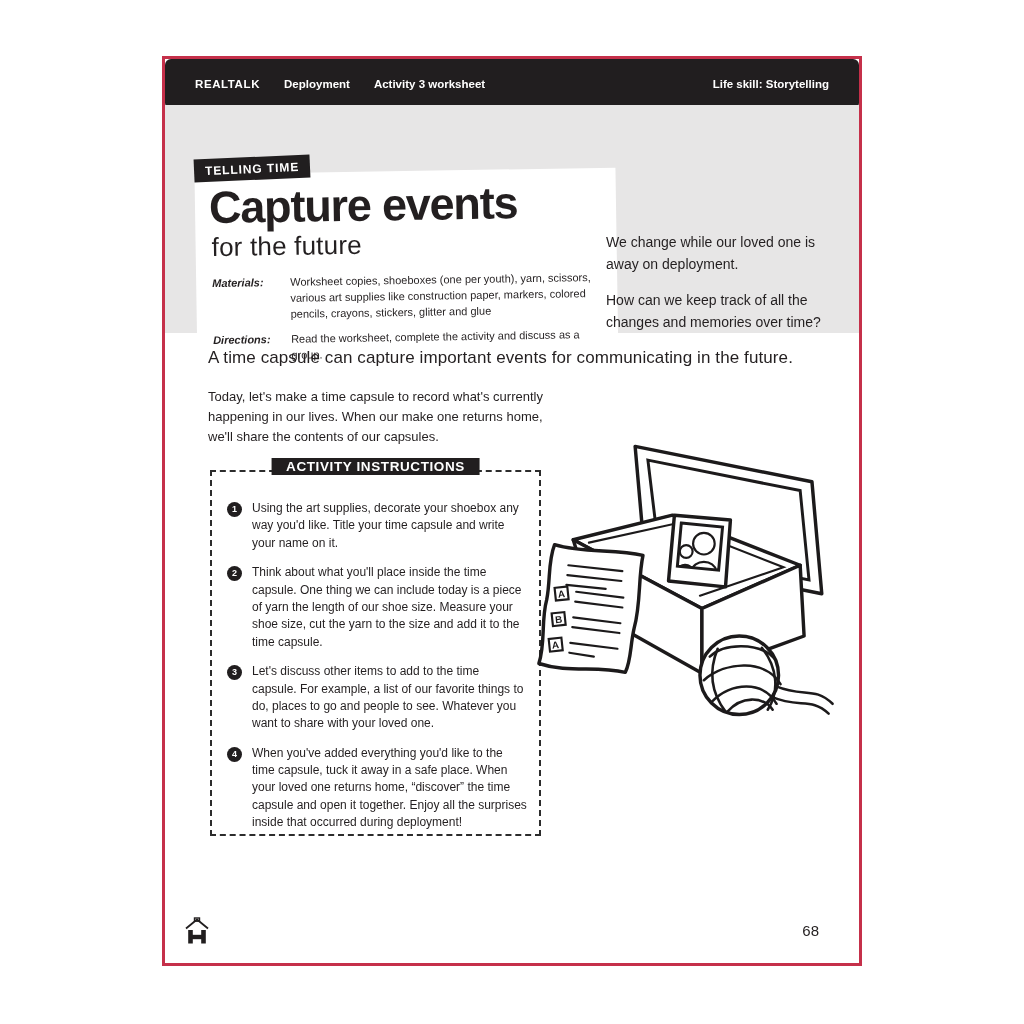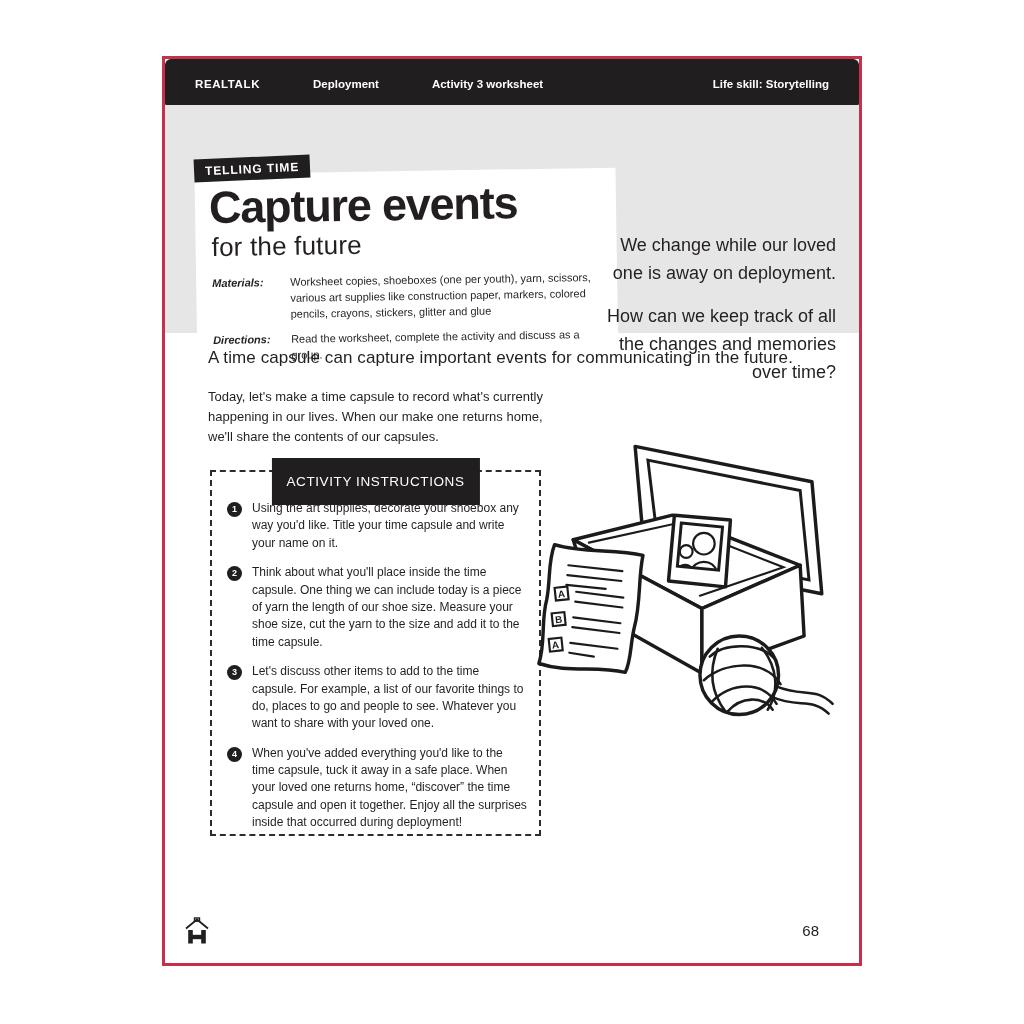--- a/index.html
+++ b/index.html
@@ -3,43 +3,43 @@
 <meta charset="utf-8">
 <style>
   html,body{margin:0;padding:0;background:#fff;}
   body{width:1024px;height:1024px;position:relative;font-family:"Liberation Sans",sans-serif;color:#231f20;}
   .page{position:absolute;left:162px;top:56px;width:700px;height:910px;background:#fff;
         border:3px solid #c5304a;box-sizing:border-box;overflow:hidden;}
   
   .topbar{position:absolute;left:0;top:0;right:0;height:50px;background:#211e1f;display:flex;
           align-items:center;padding:0 30px;box-sizing:border-box;color:#fff;font-size:11.5px;font-weight:700;border-radius:6px;}
   .topbar .brand{letter-spacing:.6px;margin-right:24px;}
-  .topbar .crumb{margin-right:24px;margin-left:29px;}
+  .topbar .crumb{margin-right:24px;}
   .topbar .right{margin-left:auto;}
   
   .grayband{position:absolute;left:0;top:46px;right:0;height:228px;background:#e7e6e6;}
   .hero-card{position:absolute;left:31px;top:66px;width:421px;height:197px;background:#fff;transform:rotate(-0.9deg);}
   .badge-telling{position:absolute;left:29px;top:52px;background:#211e1f;color:#fff;font-weight:700;
                  font-size:12px;letter-spacing:.9px;padding:5px 11px 4px;transform:rotate(-2.5deg);z-index:2;}
   .hero-title{font-size:45px;font-weight:700;letter-spacing:-1.2px;line-height:1.05;margin:10px 0 0 14px;}
   .hero-sub{font-size:26px;font-weight:400;letter-spacing:.2px;margin:1px 0 0 16px;}
   .meta{margin:13px 16px 0 16px;display:grid;grid-template-columns:74px 1fr;row-gap:9px;column-gap:4px;
         font-size:11px;line-height:1.45;}
   .meta .label{font-weight:700;font-style:italic;}
   .meta .value{max-width:302px;}
-  .aside{position:absolute;left:441px;top:127px;width:230px;font-size:18px;line-height:1.55;text-align:right;}
+  .aside{position:absolute;left:441px;top:127px;width:230px;font-size:14px;line-height:1.55;}
   .aside p{margin:0 0 15px;}
   
   .headline{position:absolute;left:43px;top:289px;width:660px;font-size:17px;font-weight:400;letter-spacing:.1px;}
   .intro{position:absolute;left:43px;top:328px;width:342px;font-size:13px;line-height:1.55;}
   
   .instructions{position:absolute;left:45px;top:411px;width:331px;height:366px;border:2px dashed #2c2c2c;
                 box-sizing:border-box;background:transparent;}
   .instructions-title{position:absolute;top:-14px;left:50%;transform:translateX(-50%);background:#211e1f;
-                      color:#fff;font-size:13.5px;font-weight:400;letter-spacing:.6px;padding:16px 15px;white-space:nowrap;}
+                      color:#fff;font-size:13.5px;font-weight:700;letter-spacing:.6px;padding:1px 15px;white-space:nowrap;}
   .steps{margin:0;padding:28px 12px 0 15px;list-style:none;}
   .step{display:flex;gap:10px;margin-bottom:12px;font-size:12px;line-height:1.45;}
   .step-num{flex:0 0 15px;width:15px;height:15px;border-radius:50%;background:#211e1f;color:#fff;
             font-size:9px;font-weight:700;display:flex;align-items:center;justify-content:center;margin-top:2px;}
   .step-text{flex:1;}
   
   .illustration{position:absolute;left:366px;top:366px;width:334px;height:310px;z-index:3;}
   .illustration svg{display:block;width:100%;height:100%;}
   .ill-stroke{fill:#fff;stroke:#1c1a1b;stroke-width:3.5;stroke-linejoin:round;stroke-linecap:round;}
   .ill-line{fill:none;stroke:#1c1a1b;stroke-width:2.6;stroke-linecap:round;}

